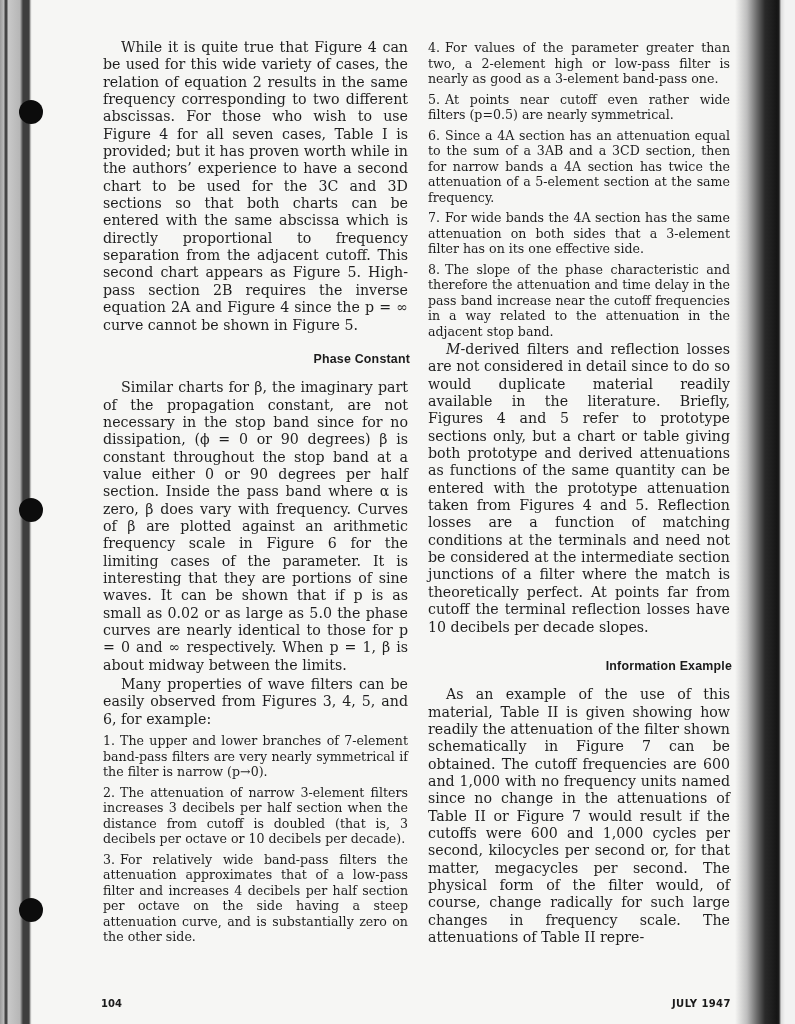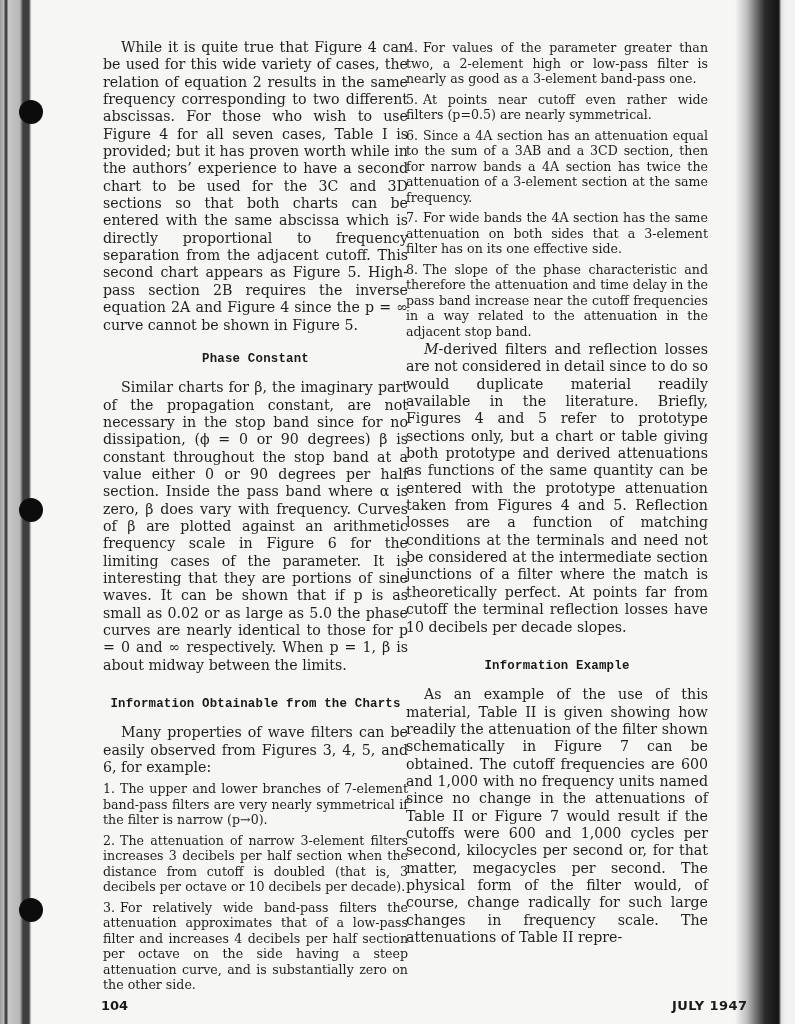--- a/index.html
+++ b/index.html
@@ -20,59 +20,58 @@
     .right-shadow {
       position: absolute; top: 0; right: 0; width: 60px; height: 1024px;
       background: linear-gradient(to right, rgba(246,246,244,0) 0px, #bdbdbd 12px, #6a6a6a 22px, #2a2a2a 30px, #151515 42px, #1c1c1c 44px, #dcdcdc 46px, #f2f2f2 50px, #f2f2f2 60px);
     }
     .col {
       position: absolute; top: 37px;
       font-size: 14.2px; line-height: 17.35px;
       text-align: justify; hyphens: manual;
     }
     .col-left { left: 101px; width: 309px; }
-    .col-right { left: 404px; width: 306px; }
+    .col-right { left: 426px; width: 306px; }
     p { margin: 2px; }
     p.indent { text-indent: 18px; }
     .heading {
-      font-family: Liberation Mono, monospace;
+      font-family: Liberation Sans, sans-serif;
       font-weight: bold; font-size: 12.4px; letter-spacing: 0.2px;
-      margin: 17px 0 11px 0; text-align: center; color: #1a1a1a;
+      margin: 17px 0 11px 0; text-align: right; color: #1a1a1a;
     }
     .item {
       font-size: 12.6px; line-height: 15.5px; margin-top: 5px;
     }
     .item .num { margin-right: 5px; }
     .item-first { margin-top: 3px; }
     .gap-small { margin-top: 3px; }
     .folio {
       position: absolute; top: 998px;
       font-family: "DejaVu Sans", "Liberation Sans", sans-serif;
-      font-weight: bold; font-size: 13px; color: #1a1a1a;
+      font-weight: bold; font-size: 10px; color: #1a1a1a;
     }
     .folio-left { left: 101px; }
     .folio-right { left: 672px; letter-spacing: 0.4px; }
     i { font-style: italic; }
   </style>
 </head>
 <body>
 
 <div class="binding"></div>
 <div class="hole" style="top:100px"></div>
 <div class="hole" style="top:498px"></div>
 <div class="hole" style="top:898px"></div>
 <div class="right-shadow"></div>
 
 <div class="col col-left">
   <p class="indent">While it is quite true that Figure 4 can be used for this wide variety of cases, the relation of equation 2 results in the same frequency corresponding to two different abscissas. For those who wish to use Figure 4 for all seven cases, Table I is provided; but it has proven worth while in the authors’ experience to have a second chart to be used for the 3C and 3D sections so that both charts can be entered with the same abscissa which is directly proportional to frequency separation from the adjacent cutoff. This second chart appears as Figure 5. High-pass section 2B requires the inverse equation 2A and Figure 4 since the p = ∞ curve cannot be shown in Figure 5.</p>
 
   <div class="heading">Phase Constant</div>
   <p class="indent">Similar charts for β, the imaginary part of the propagation constant, are not necessary in the stop band since for no dissipation, (ϕ = 0 or 90 degrees) β is constant throughout the stop band at a value either 0 or 90 degrees per half section. Inside the pass band where α is zero, β does vary with frequency. Curves of β are plotted against an arithmetic frequency scale in Figure 6 for the limiting cases of the parameter. It is interesting that they are portions of sine waves. It can be shown that if p is as small as 0.02 or as large as 5.0 the phase curves are nearly identical to those for p = 0 and ∞ respectively. When p = 1, β is about midway between the limits.</p>
 
-  <div class="heading" style="margin-top:22px">Information Obtainable from the Charts</div>
   <p class="indent">Many properties of wave filters can be easily observed from Figures 3, 4, 5, and 6, for example:</p>
 
   <p class="item">
     <span class="num">1.</span><span>The upper and lower branches of 7-element band-pass filters are very nearly symmetrical if the filter is narrow (p→0).</span>
   </p>
   <p class="item">
     <span class="num">2.</span><span>The attenuation of narrow 3-element filters increases 3 decibels per half section when the distance from cutoff is doubled (that is, 3 decibels per octave or 10 decibels per decade).</span>
   </p>
   <p class="item">
     <span class="num">3.</span><span>For relatively wide band-pass filters the attenuation approximates that of a low-pass filter and increases 4 decibels per half section per octave on the side having a steep attenuation curve, and is substantially zero on the other side.</span>
@@ -80,21 +79,21 @@
 </div>
 
 <div class="col col-right">
   <p class="item item-first">
     <span class="num">4.</span><span>For values of the parameter greater than two, a 2-element high or low-pass filter is nearly as good as a 3-element band-pass one.</span>
   </p>
   <p class="item">
     <span class="num">5.</span><span>At points near cutoff even rather wide filters (p=0.5) are nearly symmetrical.</span>
   </p>
   <p class="item">
-    <span class="num">6.</span><span>Since a 4A section has an attenuation equal to the sum of a 3AB and a 3CD section, then for narrow bands a 4A section has twice the attenuation of a 3-element section at the same frequency.</span>
+    <span class="num">6.</span><span>Since a 4A section has an attenuation equal to the sum of a 3AB and a 3CD section, then for narrow bands a 4A section has twice the attenuation of a 5-element section at the same frequency.</span>
   </p>
   <p class="item">
     <span class="num">7.</span><span>For wide bands the 4A section has the same attenuation on both sides that a 3-element filter has on its one effective side.</span>
   </p>
   <p class="item">
     <span class="num">8.</span><span>The slope of the phase characteristic and therefore the attenuation and time delay in the pass band increase near the cutoff frequencies in a way related to the attenuation in the adjacent stop band.</span>
   </p>
 
   <p class="indent"><i>M</i><span>-derived filters and reflection losses are not considered in detail since to do so would duplicate material readily available in the literature. Briefly, Figures 4 and 5 refer to prototype sections only, but a chart or table giving both prototype and derived attenuations as functions of the same quantity can be entered with the prototype attenuation taken from Figures 4 and 5. Reflection losses are a function of matching conditions at the terminals and need not be considered at the intermediate section junctions of a filter where the match is theoretically perfect. At points far from cutoff the terminal reflection losses have 10 decibels per decade slopes.</span></p>
 

